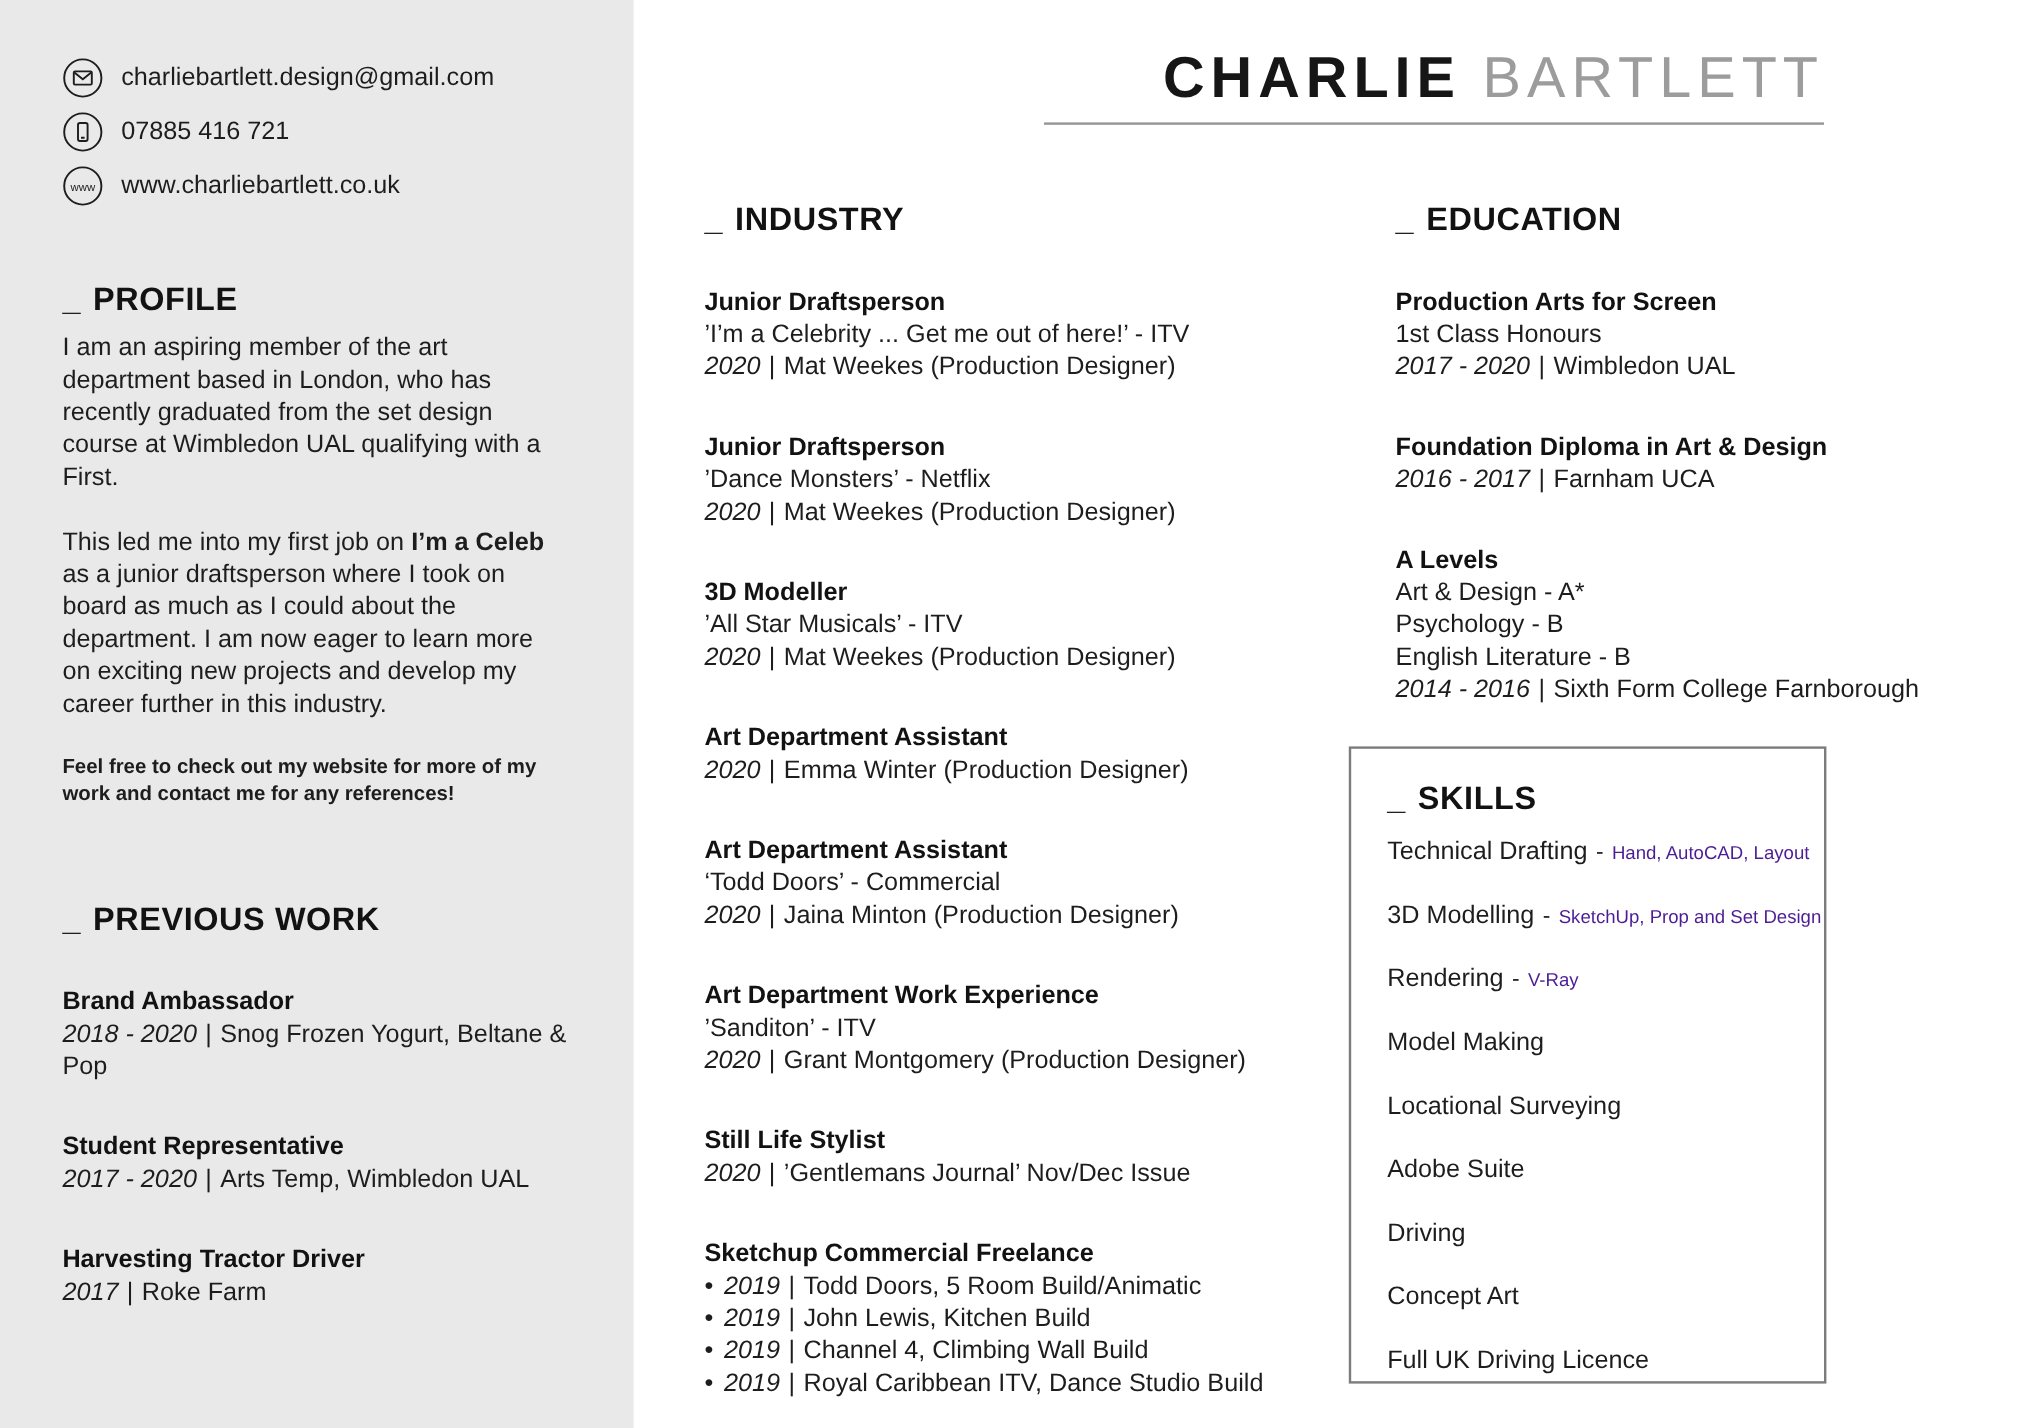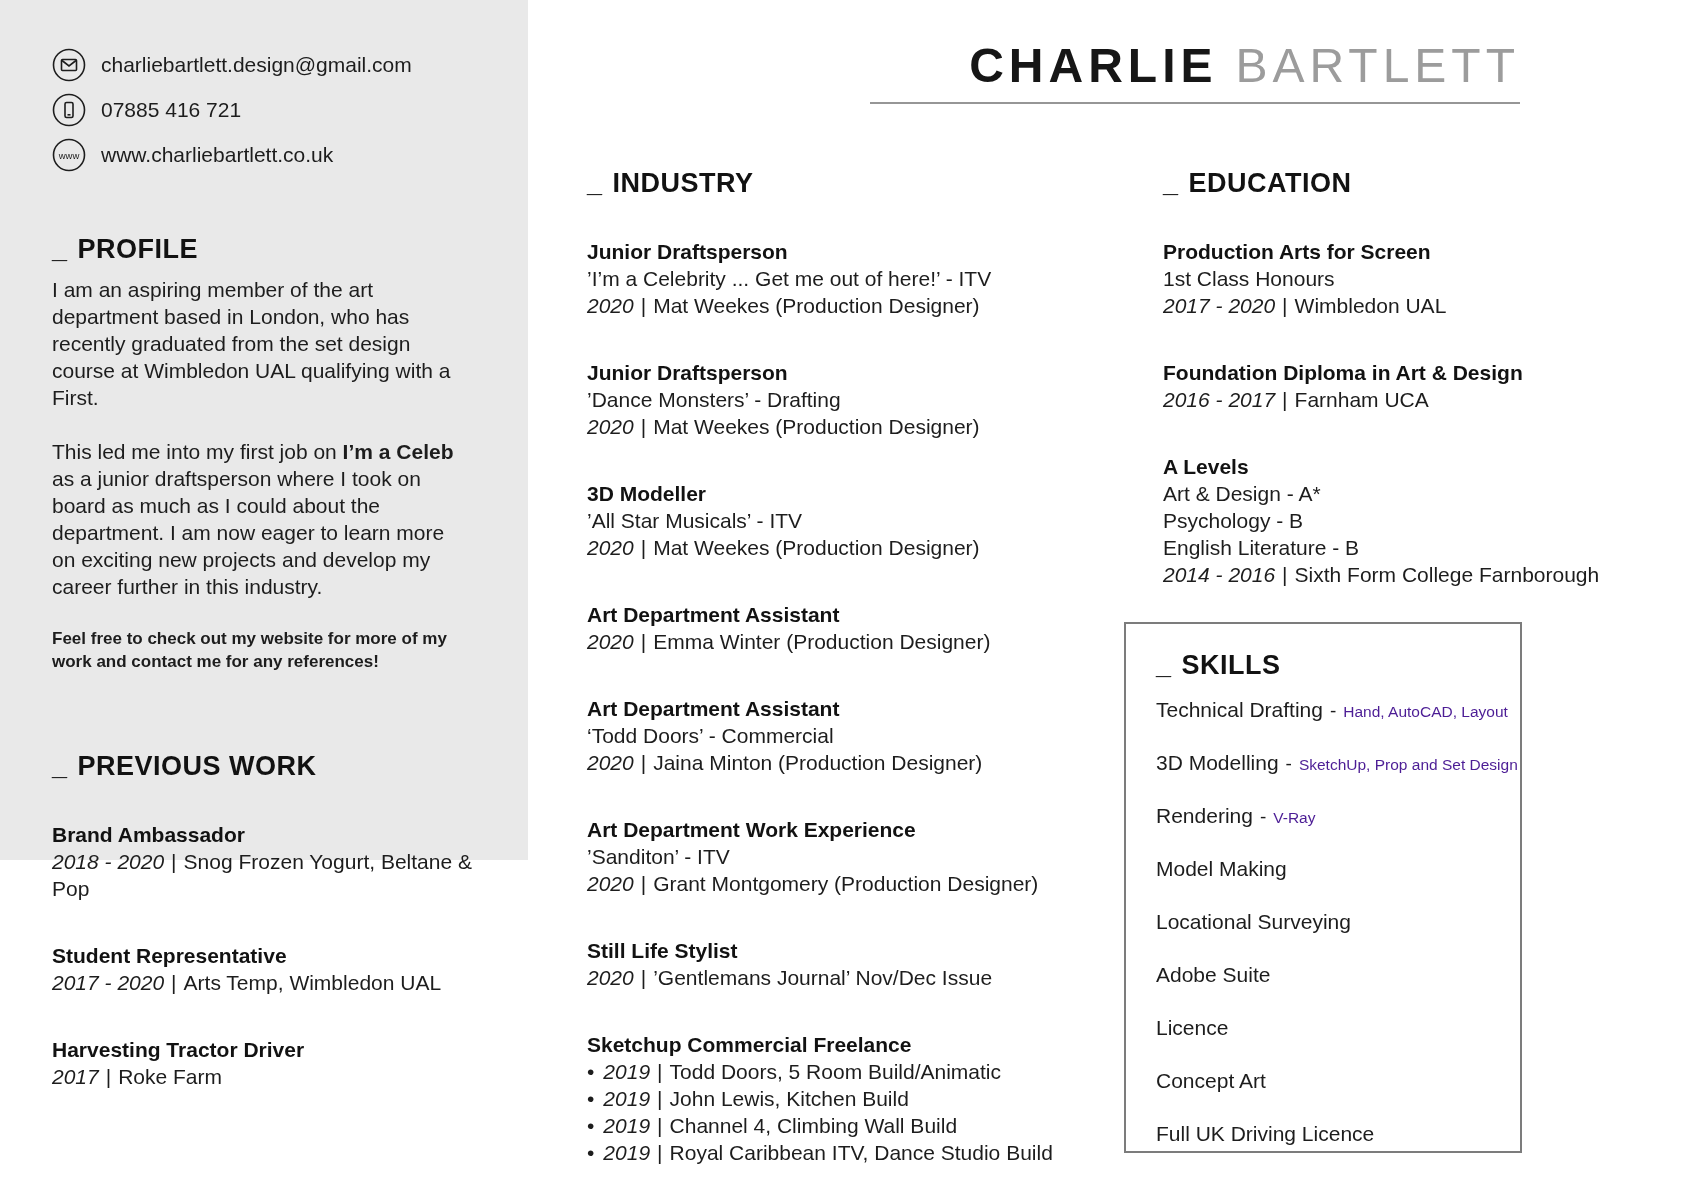--- a/index.html
+++ b/index.html
@@ -2,21 +2,21 @@
 <html><head>
 <meta charset="utf-8">
 <style>
   html,body{margin:0;padding:0;background:#ffffff;}
   .page{
     position:relative;width:1683px;height:1190px;overflow:hidden;background:#ffffff;
     font-family:"Liberation Sans","DejaVu Sans",sans-serif;color:#1d1d1d;
   }
   
   .sidebar{
-    position:absolute;left:0;top:0;width:528px;height:860px;background:#e9e9e9;
+    position:absolute;left:0;top:0;width:528px;height:1190px;background:#e9e9e9;
     box-sizing:border-box;padding:48px 44px 0 52px;
   }
   .contact-row{display:flex;align-items:center;gap:15px;margin-bottom:11px;height:34px;}
   .icon-circle{width:34px;height:34px;flex:0 0 34px;}
   .icon-circle svg{display:block;}
   .contact-text{font-size:21px;color:#1d1d1d;}
   .section-heading{
     margin:0;font-size:27px;line-height:30px;font-weight:800;letter-spacing:.5px;color:#121212;
   }
   .section-heading .prefix{margin-right:10px;}
@@ -130,21 +130,21 @@
     <h2 class="section-heading"><span class="prefix">_</span><span>INDUSTRY</span></h2>
 
     <div class="entry">
       <div class="entry-role">Junior Draftsperson</div>
       <div class="entry-line">’I’m a Celebrity ... Get me out of here!’ - ITV</div>
       <div class="entry-line"><span class="it">2020</span><span class="pipe">|</span><span>Mat Weekes (Production Designer)</span></div>
     </div>
 
     <div class="entry">
       <div class="entry-role">Junior Draftsperson</div>
-      <div class="entry-line">’Dance Monsters’ - Drafting</div>
+      <div class="entry-line">’Dance Monsters’ - Netflix</div>
       <div class="entry-line"><span class="it">2020</span><span class="pipe">|</span><span>Mat Weekes (Production Designer)</span></div>
     </div>
 
     <div class="entry">
       <div class="entry-role">3D Modeller</div>
       <div class="entry-line">’All Star Musicals’ - ITV</div>
       <div class="entry-line"><span class="it">2020</span><span class="pipe">|</span><span>Mat Weekes (Production Designer)</span></div>
     </div>
 
     <div class="entry">
@@ -203,18 +203,18 @@
 
   <div class="skills-box">
     <h2 class="section-heading"><span class="prefix">_</span><span>SKILLS</span></h2>
 
     <div class="skill-line"><span class="skill-main">Technical Drafting</span><span class="skill-dash">-</span><span class="skill-sub">Hand, AutoCAD, Layout</span></div>
     <div class="skill-line"><span class="skill-main">3D Modelling</span><span class="skill-dash">-</span><span class="skill-sub">SketchUp, Prop and Set Design</span></div>
     <div class="skill-line"><span class="skill-main">Rendering</span><span class="skill-dash">-</span><span class="skill-sub">V-Ray</span></div>
     <div class="skill-line"><span class="skill-main">Model Making</span></div>
     <div class="skill-line"><span class="skill-main">Locational Surveying</span></div>
     <div class="skill-line"><span class="skill-main">Adobe Suite</span></div>
-    <div class="skill-line"><span class="skill-main">Licence</span></div>
+    <div class="skill-line"><span class="skill-main">Driving</span></div>
     <div class="skill-line"><span class="skill-main">Concept Art</span></div>
     <div class="skill-line"><span class="skill-main">Full UK Driving Licence</span></div>
   </div>
 
 </div>
 
 </body></html>

